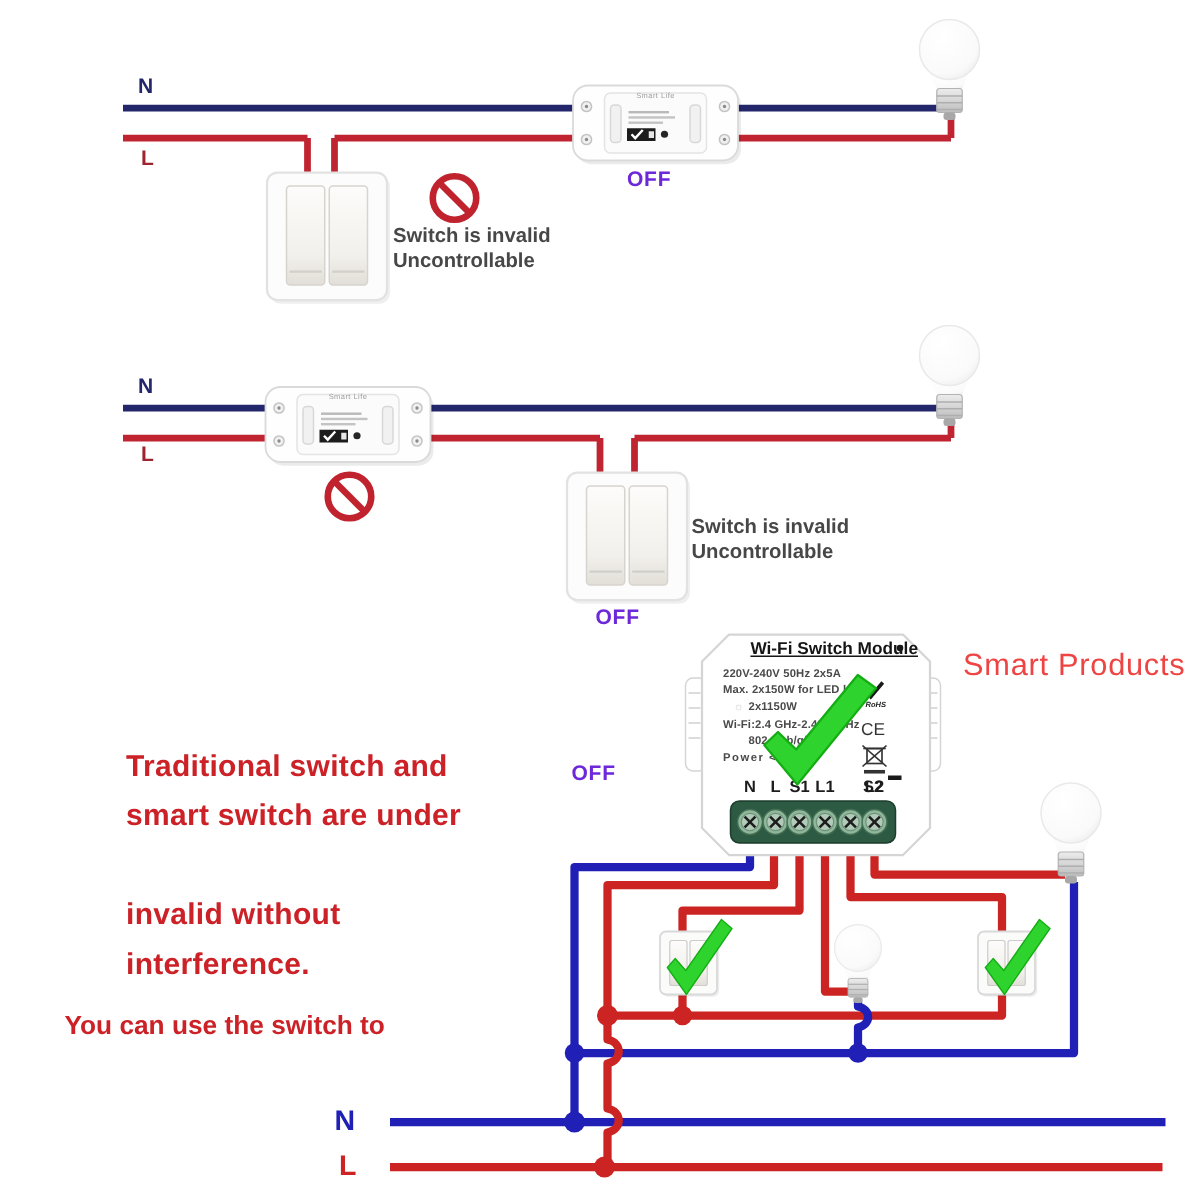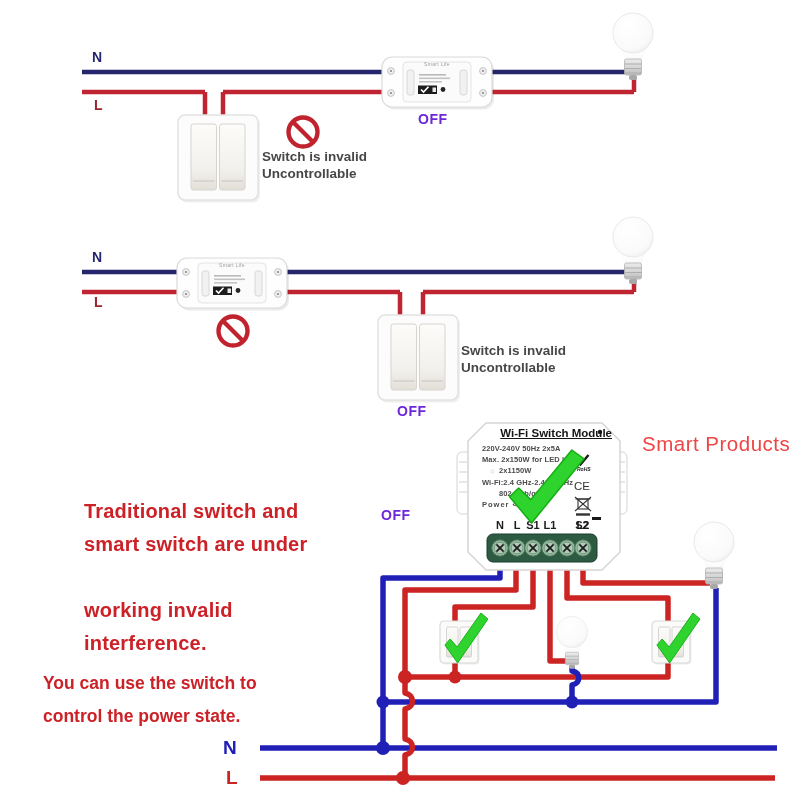--- a/index.html
+++ b/index.html
@@ -228,24 +228,23 @@
   <div class="t wire-label-top" style="left:92px;top:249px;color:#23266b;">N</div>
   <div class="t wire-label-top" style="left:94px;top:294px;color:#9e2430;">L</div>
   <div class="t brand" style="left:232px;top:262px;">Smart Life</div>
   <div class="t warn" style="left:461px;top:342px;">Switch is invalid</div>
   <div class="t warn" style="left:461px;top:359px;">Uncontrollable</div>
   <div class="t off" style="left:397px;top:403px;">OFF</div>
 
 
   <div class="t adv" style="left:84px;top:500px;">Traditional switch and</div>
   <div class="t adv" style="left:84px;top:533px;">smart switch are under</div>
-  <div class="t adv" style="left:84px;top:599px;">working invalid</div>
+  <div class="t adv" style="left:84px;top:599px;">invalid without</div>
   <div class="t adv" style="left:84px;top:632px;">interference.</div>
   <div class="t note" style="left:43px;top:673px;">You can use the switch to</div>
-  <div class="t note" style="left:43px;top:706px;">control the power state.</div>
 
   <div class="t off" style="left:381px;top:507px;">OFF</div>
   <div class="t" style="left:642px;top:432px;font-size:20.5px;font-weight:500;color:#ef4444;letter-spacing:.5px;">Smart Products</div>
 
   <div class="t" style="left:472px;top:427px;width:140px;text-align:right;font-size:11.5px;font-weight:bold;color:#151515;text-decoration:underline;">Wi-Fi Switch Module</div>
   <div class="t spec" style="left:482px;top:444px;">220V-240V 50Hz 2x5A</div>
   <div class="t spec" style="left:482px;top:455px;">Max. 2x150W for LED lamp</div>
   <div class="t spec" style="left:489px;top:466px;">
     <span style="color:#c9c9c9;margin-right:3px;">☼</span><span>2x1150W</span>
   </div>

